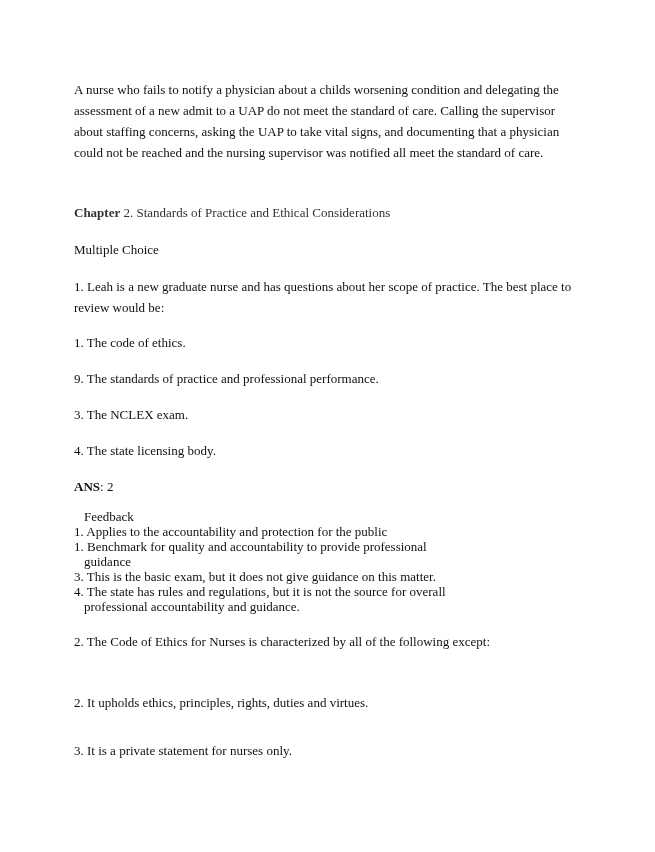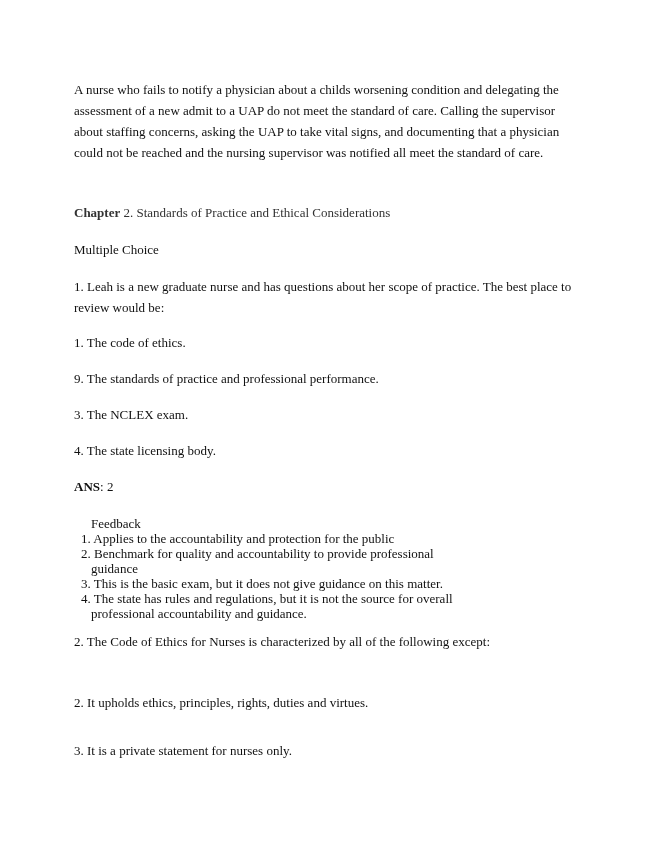--- a/index.html
+++ b/index.html
@@ -1,21 +1,21 @@
 <!DOCTYPE html>
 <html><head>
 <meta charset="utf-8">
 <style>
   html, body { margin: 0; padding: 0; background: #ffffff; }
   body { width: 655px; height: 852px; position: relative; overflow: hidden;
          font-family: "Liberation Serif", serif; color: #111111; font-size: 13px; }
   .page { position: absolute; left: 0; top: 0; width: 655px; height: 852px; background: #fff; }
   .para { position: absolute; left: 74px; width: 510px; line-height: 21px; margin: 0; }
   .line { position: absolute; left: 74px; white-space: nowrap; margin: 0; line-height: 16px; }
-  .feedback { position: absolute; left: 74px; width: 400px; line-height: 15px; margin: 7px; font-family: Liberation Serif, serif; }
+  .feedback { position: absolute; left: 74px; width: 400px; line-height: 15px; margin: 0; font-family: Liberation Serif, serif; }
   .feedback div { white-space: nowrap; }
   .indent { padding-left: 10px; }
   b { font-weight: bold; }
   .chapter { color: #333333; }
 </style>
 </head>
 <body>
 
 <div class="page">
 
@@ -30,21 +30,21 @@
   <p class="line" style="top:335px;">1. The code of ethics.</p>
   <p class="line" style="top:371px;">9. The standards of practice and professional performance.</p>
   <p class="line" style="top:407px;">3. The NCLEX exam.</p>
   <p class="line" style="top:443px;text-align:center;">4. The state licensing body.</p>
 
   <p class="line" style="top:479px;"><b>ANS</b><span>: 2</span></p>
 
   <div class="feedback" style="top:509px;">
     <div class="indent">Feedback</div>
     <div>1. Applies to the accountability and protection for the public</div>
-    <div>2. Benchmark for quality and accountability to provide professional</div>
+    <div>1. Benchmark for quality and accountability to provide professional</div>
     <div class="indent">guidance</div>
     <div>3. This is the basic exam, but it does not give guidance on this matter.</div>
     <div>4. The state has rules and regulations, but it is not the source for overall</div>
     <div class="indent">professional accountability and guidance.</div>
   </div>
 
   <p class="line" style="top:634px;">2. The Code of Ethics for Nurses is characterized by all of the following except:</p>
 
   <p class="line" style="top:695px;">2. It upholds ethics, principles, rights, duties and virtues.</p>
   <p class="line" style="top:743px;text-align:center;">3. It is a private statement for nurses only.</p>

